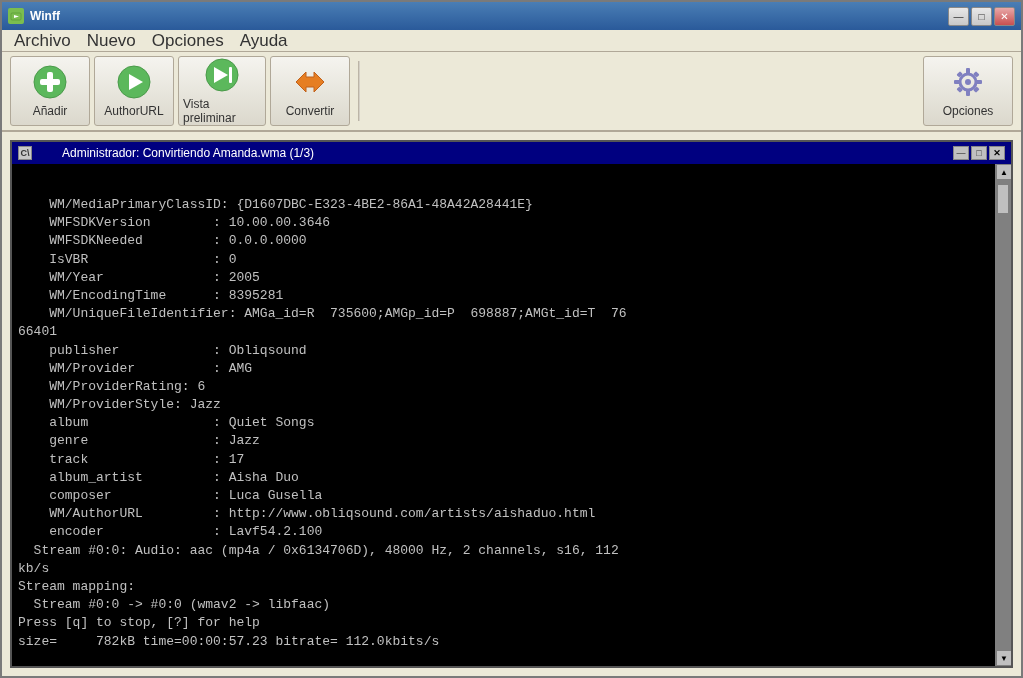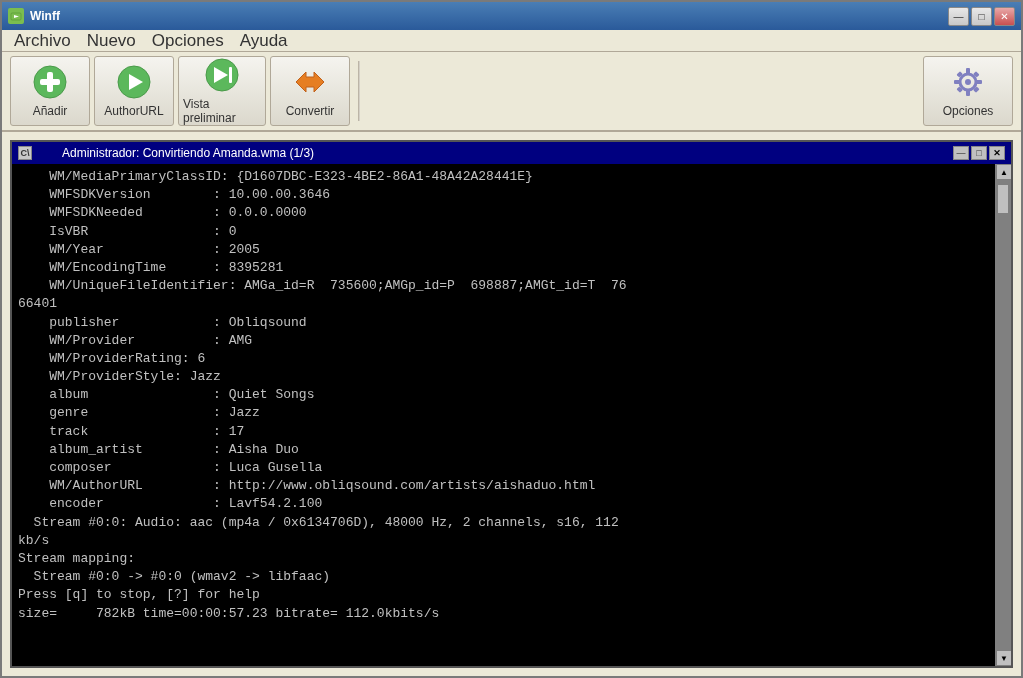--- a/index.html
+++ b/index.html
@@ -202,20 +202,21 @@
     .cmd-content {
       flex: 1;
       background: #000;
       color: #c0c0c0;
       font-family: 'Courier New', Courier, monospace;
       font-size: 13px;
       line-height: 1.4;
       padding: 4px 6px;
       overflow: hidden;
       white-space: pre;
+      margin-top: 28px;
     }
     .cmd-scrollbar {
       width: 16px;
       background: #c0c0c0;
       display: flex;
       flex-direction: column;
       border-left: 1px solid #808080;
     }
     .scroll-btn {
       width: 16px;

